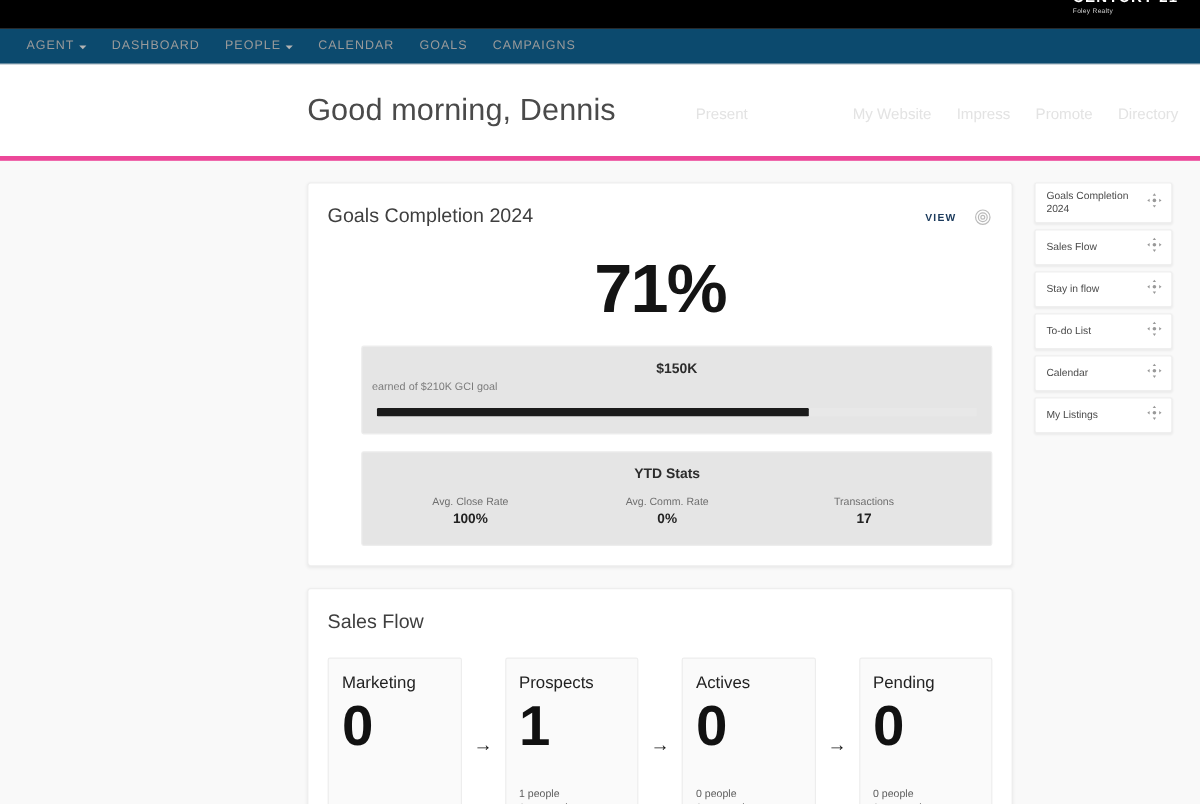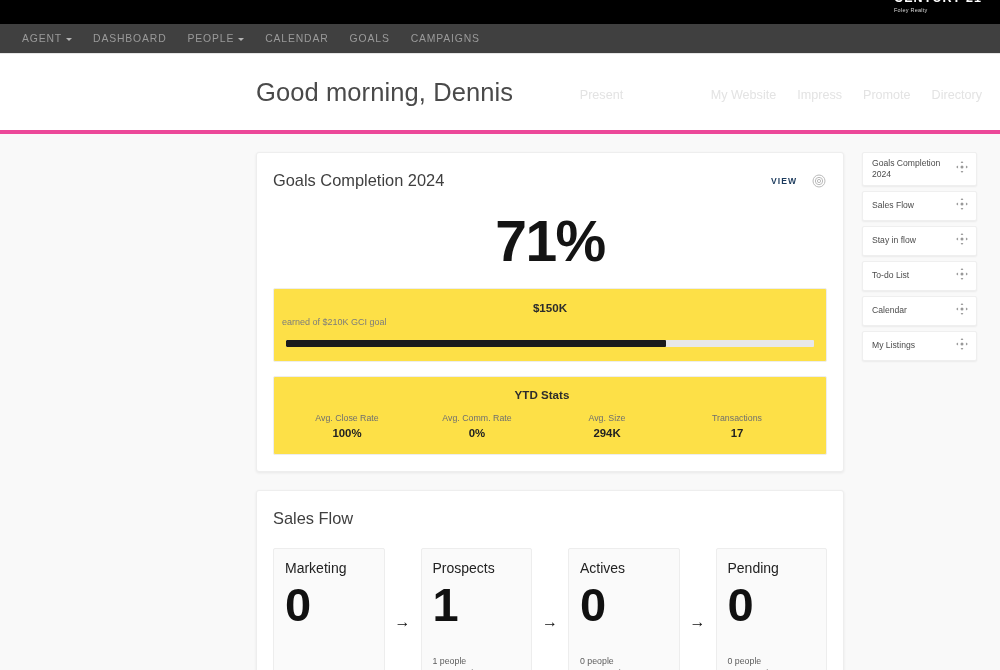--- a/index.html
+++ b/index.html
@@ -81,21 +81,21 @@
     position: absolute;
     left: 0; right: 0;
     bottom: 2px;
     height: 1.6px;
     background: #ffffff;
   }
 
   
   .subnav {
     height: 30px;
-    background: #404040;
+    background: #0c4a6e;
     border-bottom: 1px solid #e6e6e6;
     display: flex;
     align-items: center;
     padding-left: 22px;
     gap: 21px;
   }
   .subnav a {
     color: #9a9a9a;
     font-size: 10.4px;
     letter-spacing: .85px;
@@ -192,24 +192,25 @@
     font-size: 57px;
     font-weight: 700;
     color: #141414;
     letter-spacing: -1.5px;
     margin: 23px 0 18px 0;
     line-height: 1;
   }
 
   
   .panel {
-    background: #fde047;
+    background: #e5e5e5;
     border: 1px solid #ededed;
     border-radius: 2px;
     padding: 12px 8px 14px 8px;
+    margin-left: 28px;
   }
   .goal-amount {
     text-align: center;
     font-size: 11.6px;
     font-weight: 700;
     color: #2c2c2c;
   }
   .goal-sub {
     font-size: 9px;
     color: #7c7c7c;
@@ -403,24 +404,20 @@
       <div class="panel ytd">
         <div class="ytd-title">YTD Stats</div>
         <div class="ytd-row" id="ytd-row">
             <div class="ytd-cell">
               <div class="ytd-label">Avg. Close Rate</div>
               <div class="ytd-value">100%</div>
             </div>
             <div class="ytd-cell">
               <div class="ytd-label">Avg. Comm. Rate</div>
               <div class="ytd-value">0%</div>
-            </div>
-            <div class="ytd-cell">
-              <div class="ytd-label">Avg. Size</div>
-              <div class="ytd-value">294K</div>
             </div>
             <div class="ytd-cell">
               <div class="ytd-label">Transactions</div>
               <div class="ytd-value">17</div>
             </div>
           </div>
       </div>
     </div>
 
     <div class="card">

